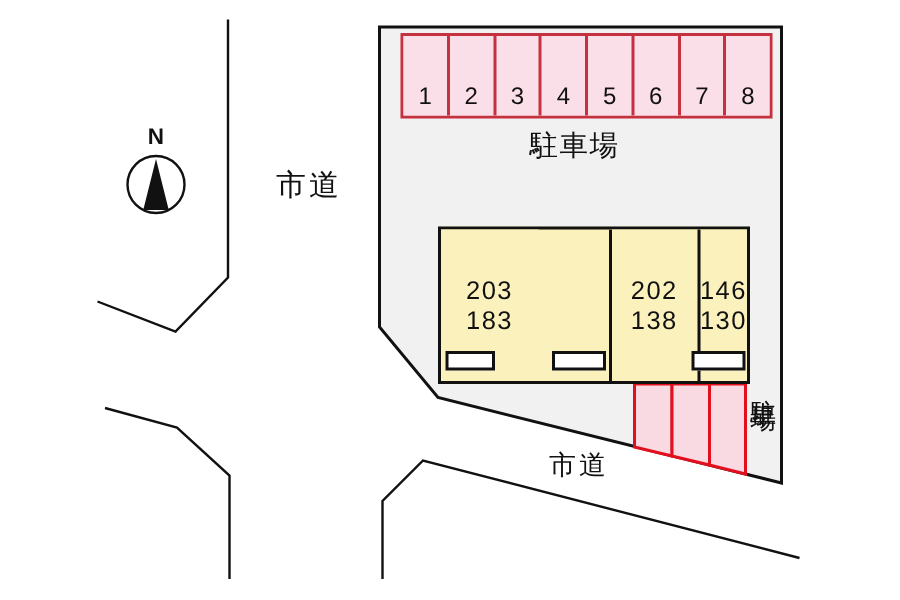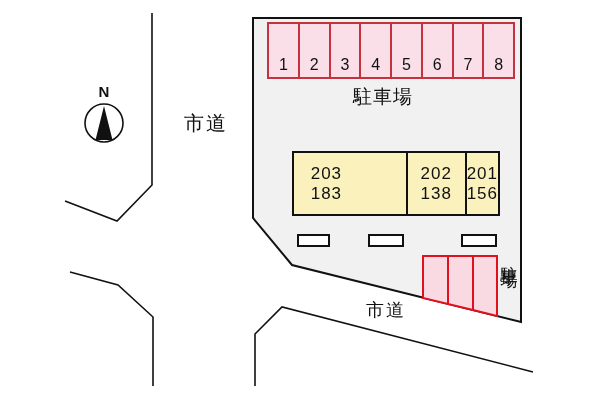--- a/index.html
+++ b/index.html
@@ -17,21 +17,21 @@
   }
   .pspace{
     flex:1 1 0;display:flex;align-items:flex-end;justify-content:center;
     border-left:2px solid #c5323f;background:#fbdfe8;
     font-size:16px;line-height:1;padding-bottom:4px;color:#111;
   }
   .pspace:first-child{border-left:none;}
 
   
   .building{
-    left:292px;top:151px;width:208px;height:65px;
+    left:292px;top:151px;width:208px;height:105px;
     display:flex;border:2px solid #111;background:#faf1bc;
   }
   .unit{
     display:flex;flex-direction:column;align-items:center;justify-content:center;
     border-left:2px solid #111;background:#faf1bc;
     font-size:17px;line-height:20px;letter-spacing:1px;
   }
   .unit:first-child{border-left:none;}
   .unit-1{width:66px;} .unit-2{width:58px;margin-left:47px;} .unit-3{flex:1;}
 
@@ -95,22 +95,22 @@
   <div class="abs building">
     <div class="unit unit-1">
       <span>203</span>
       <span>183</span>
     </div>
     <div class="unit unit-2">
       <span>202</span>
       <span>138</span>
     </div>
     <div class="unit unit-3">
-      <span>201</span>
-      <span>156</span>
+      <span>146</span>
+      <span>130</span>
     </div>
   </div>
 
   <div class="abs entrance" style="left:297px;top:234px;width:33px;"></div>
   <div class="abs entrance" style="left:368px;top:234px;width:36px;"></div>
   <div class="abs entrance" style="left:461px;top:234px;width:36px;"></div>
 
 
   <div class="abs label lbl-road-bottom">市道</div>
 

